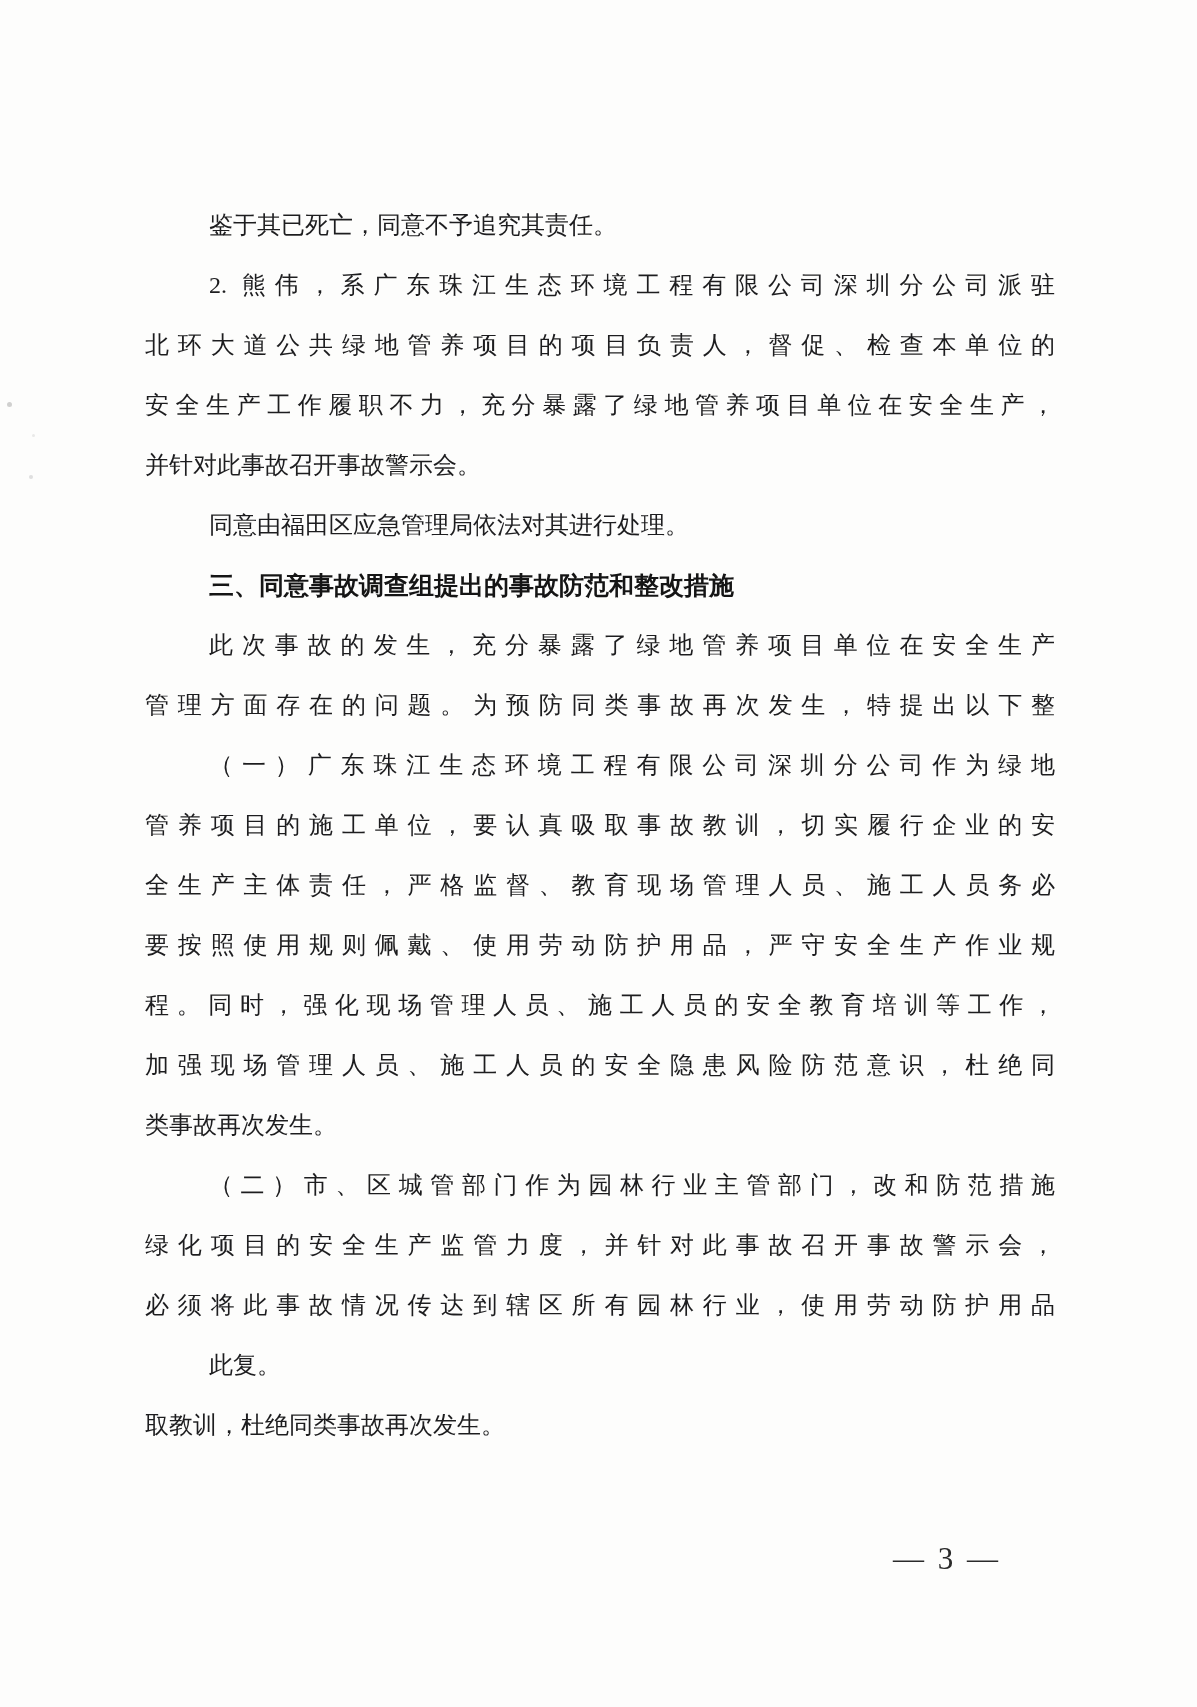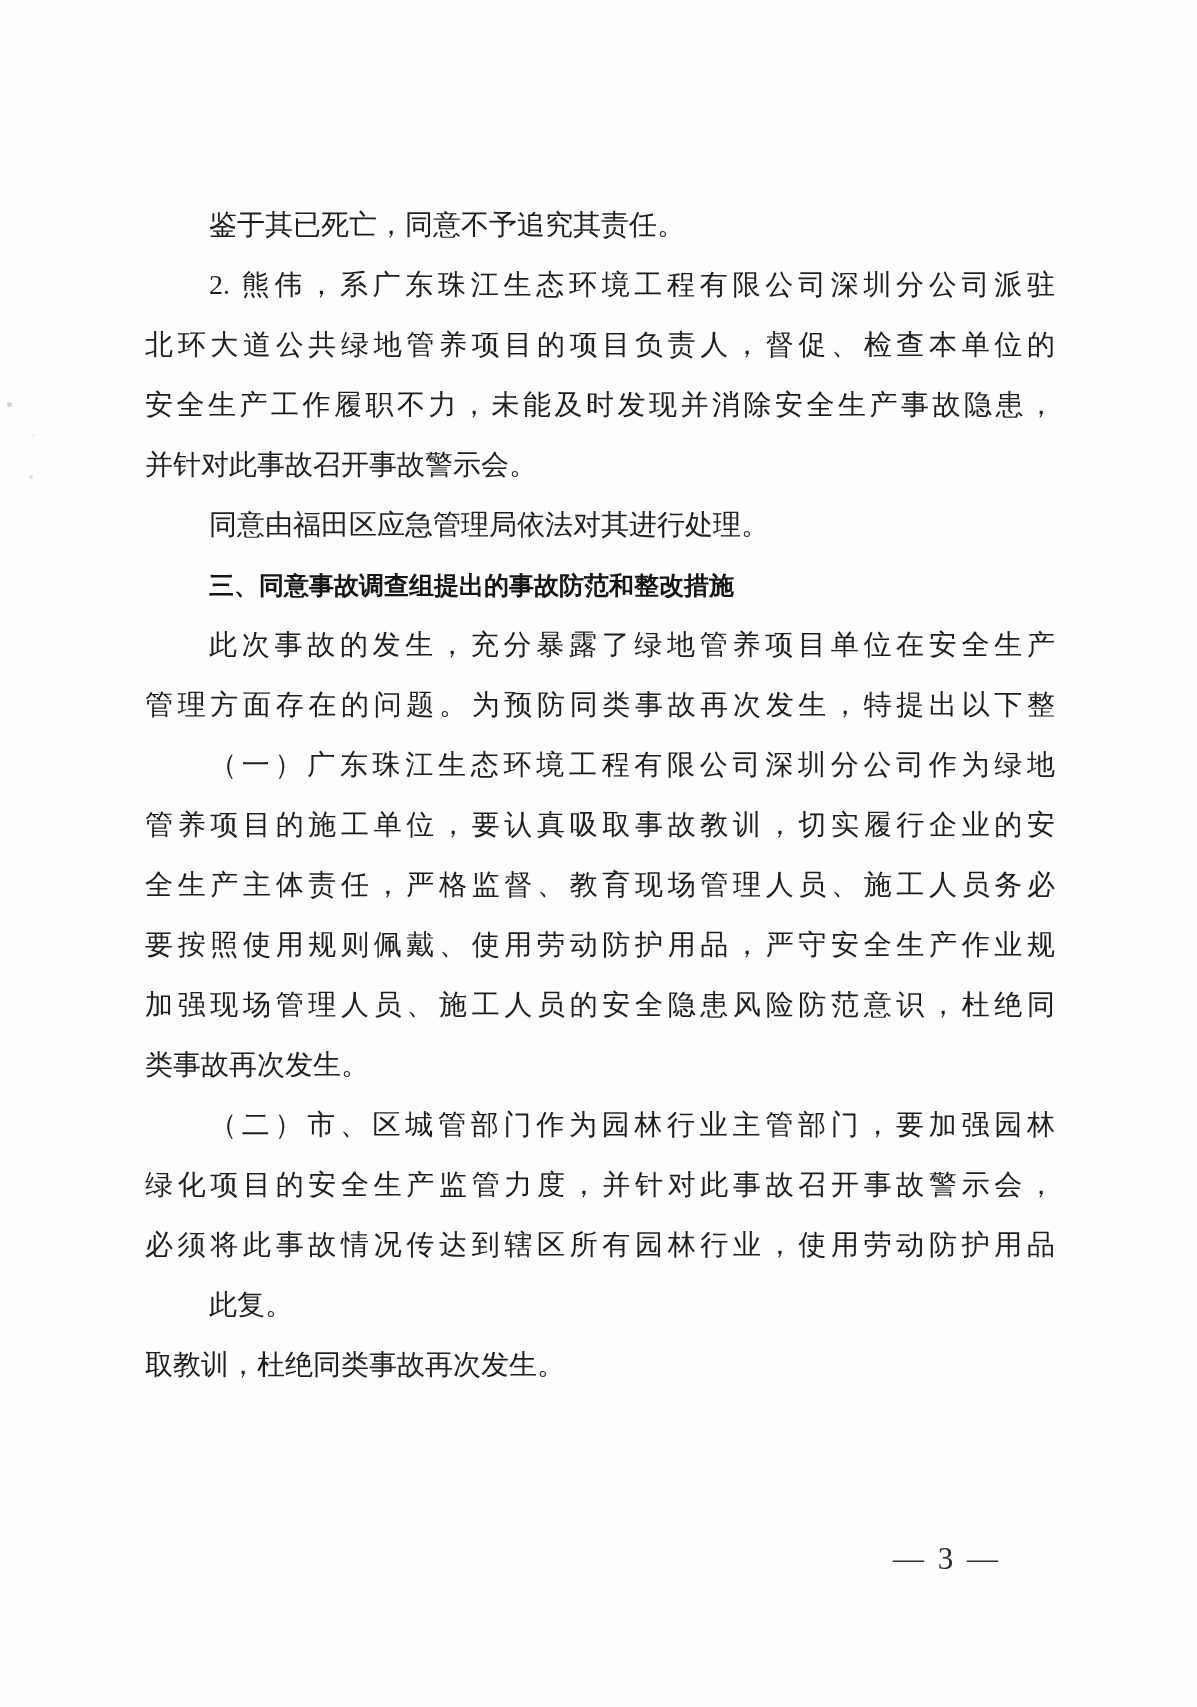--- a/index.html
+++ b/index.html
@@ -16,21 +16,21 @@
   }
   .doc-body {
     position: absolute;
     left: 145px;
     top: 195px;
     width: 910px;
   }
   .line {
     height: 60px;
     line-height: 60px;
-    font-size: 28px;
+    font-size: 24px;
     color: #1d1d1f;
     font-family: "Liberation Serif", "DejaVu Serif", serif;
     text-align: left;
   }
   .line.justify {
     text-align: justify;
     text-align-last: justify;
     text-justify: inter-character;
   }
   .line.indent {
@@ -69,33 +69,34 @@
 
 <div class="page">
   <div class="speck s1"></div>
   <div class="speck s2"></div>
   <div class="speck s3"></div>
 
   <div class="doc-body">
     <div class="line indent">鉴于其已死亡，同意不予追究其责任。</div>
     <div class="line indent justify">2. 熊伟，系广东珠江生态环境工程有限公司深圳分公司派驻</div>
     <div class="line justify">北环大道公共绿地管养项目的项目负责人，督促、检查本单位的</div>
-    <div class="line justify">安全生产工作履职不力，未能及时发现并消除安全生产事故隐患，</div>
+    <div class="line justify">安全生产工作履职不力，充分暴露了绿地管养项目单位在安全生产，</div>
     <div class="line">并针对此事故召开事故警示会。</div>
     <div class="line indent">同意由福田区应急管理局依法对其进行处理。</div>
     <div class="line indent heading">三、同意事故调查组提出的事故防范和整改措施</div>
     <div class="line indent justify">此次事故的发生，充分暴露了绿地管养项目单位在安全生产</div>
     <div class="line justify">管理方面存在的问题。为预防同类事故再次发生，特提出以下整</div>
     <div class="line indent justify">（一）广东珠江生态环境工程有限公司深圳分公司作为绿地</div>
     <div class="line justify">管养项目的施工单位，要认真吸取事故教训，切实履行企业的安</div>
     <div class="line justify">全生产主体责任，严格监督、教育现场管理人员、施工人员务必</div>
     <div class="line justify">要按照使用规则佩戴、使用劳动防护用品，严守安全生产作业规</div>
+    <div class="line justify">程。同时，强化现场管理人员、施工人员的安全教育培训等工作，</div>
     <div class="line justify">加强现场管理人员、施工人员的安全隐患风险防范意识，杜绝同</div>
     <div class="line">类事故再次发生。</div>
-    <div class="line indent justify">（二）市、区城管部门作为园林行业主管部门，要加强园林</div>
+    <div class="line indent justify">（二）市、区城管部门作为园林行业主管部门，改和防范措施</div>
     <div class="line justify">绿化项目的安全生产监管力度，并针对此事故召开事故警示会，</div>
     <div class="line justify">必须将此事故情况传达到辖区所有园林行业，使用劳动防护用品</div>
     <div class="line indent">此复。</div>
     <div class="line">取教训，杜绝同类事故再次发生。</div>
   </div>
 
   <div class="page-number">— 3 —</div>
 </div>
 
 </body></html>

